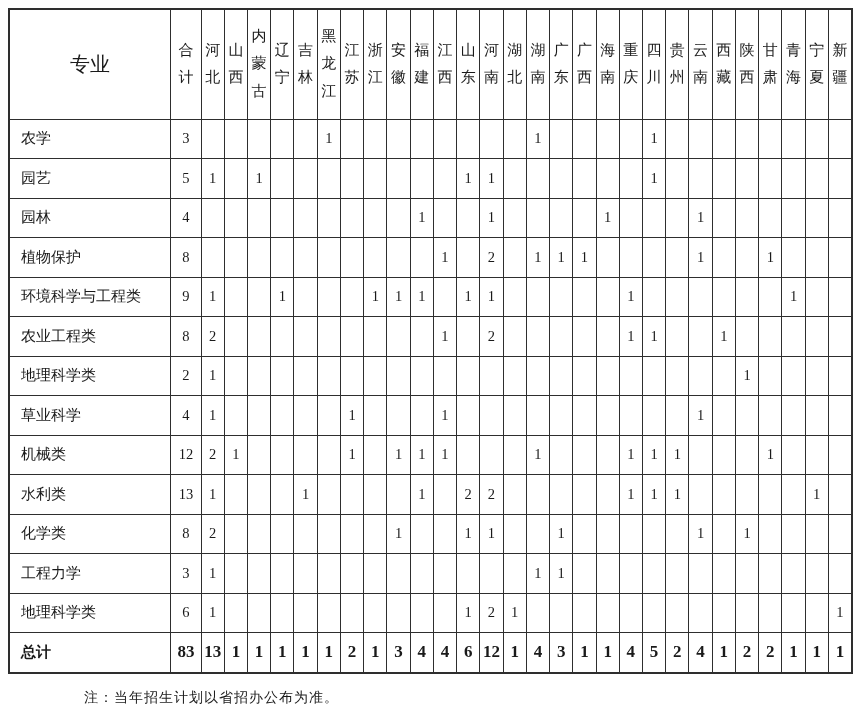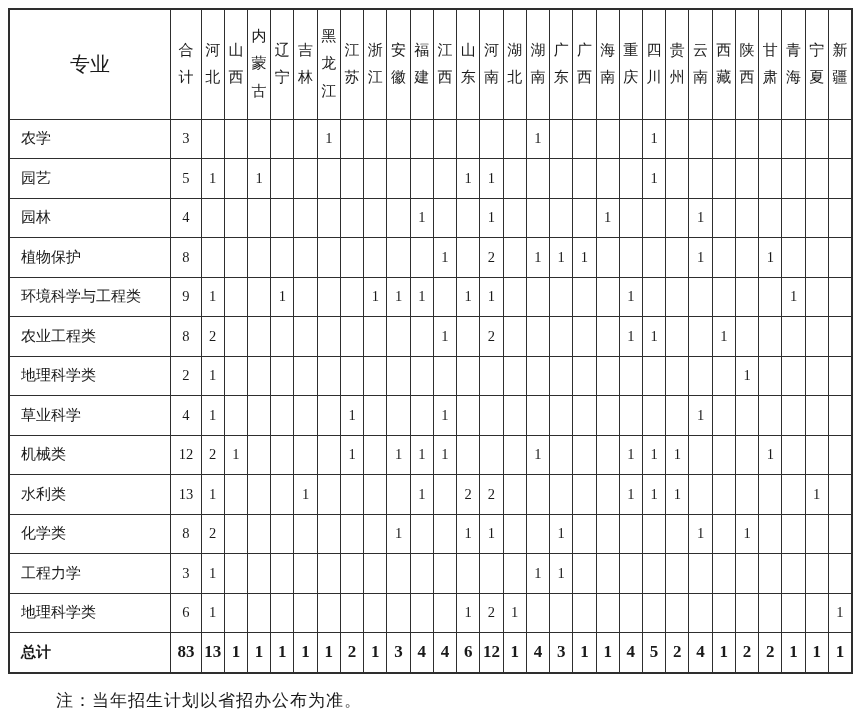--- a/index.html
+++ b/index.html
@@ -33,22 +33,22 @@
     font-size:15px;line-height:1.85;
     word-break:break-all;text-align:center;
   }
   tbody tr{height:39.5px;}
   td.label{text-align:left;padding-left:11px;font-size:15px;white-space:nowrap;}
   td.num{text-align:center;font-size:14.5px;}
   tr.total-row{height:40px;border-radius:9px;}
   tr.total-row td{font-weight:bold;}
   tr.total-row td.num{font-size:17px;}
   .note{
-    font-size:17px;
-    margin:15px 0 0 48px;
+    font-size:14px;
+    margin:15px 0 0 76px;
     letter-spacing:1px;
   }
 </style>
 </head>
 <body>
 
 <div class="page">
   <table class="grid">
     <colgroup id="cols">
         <col class="c-major">

